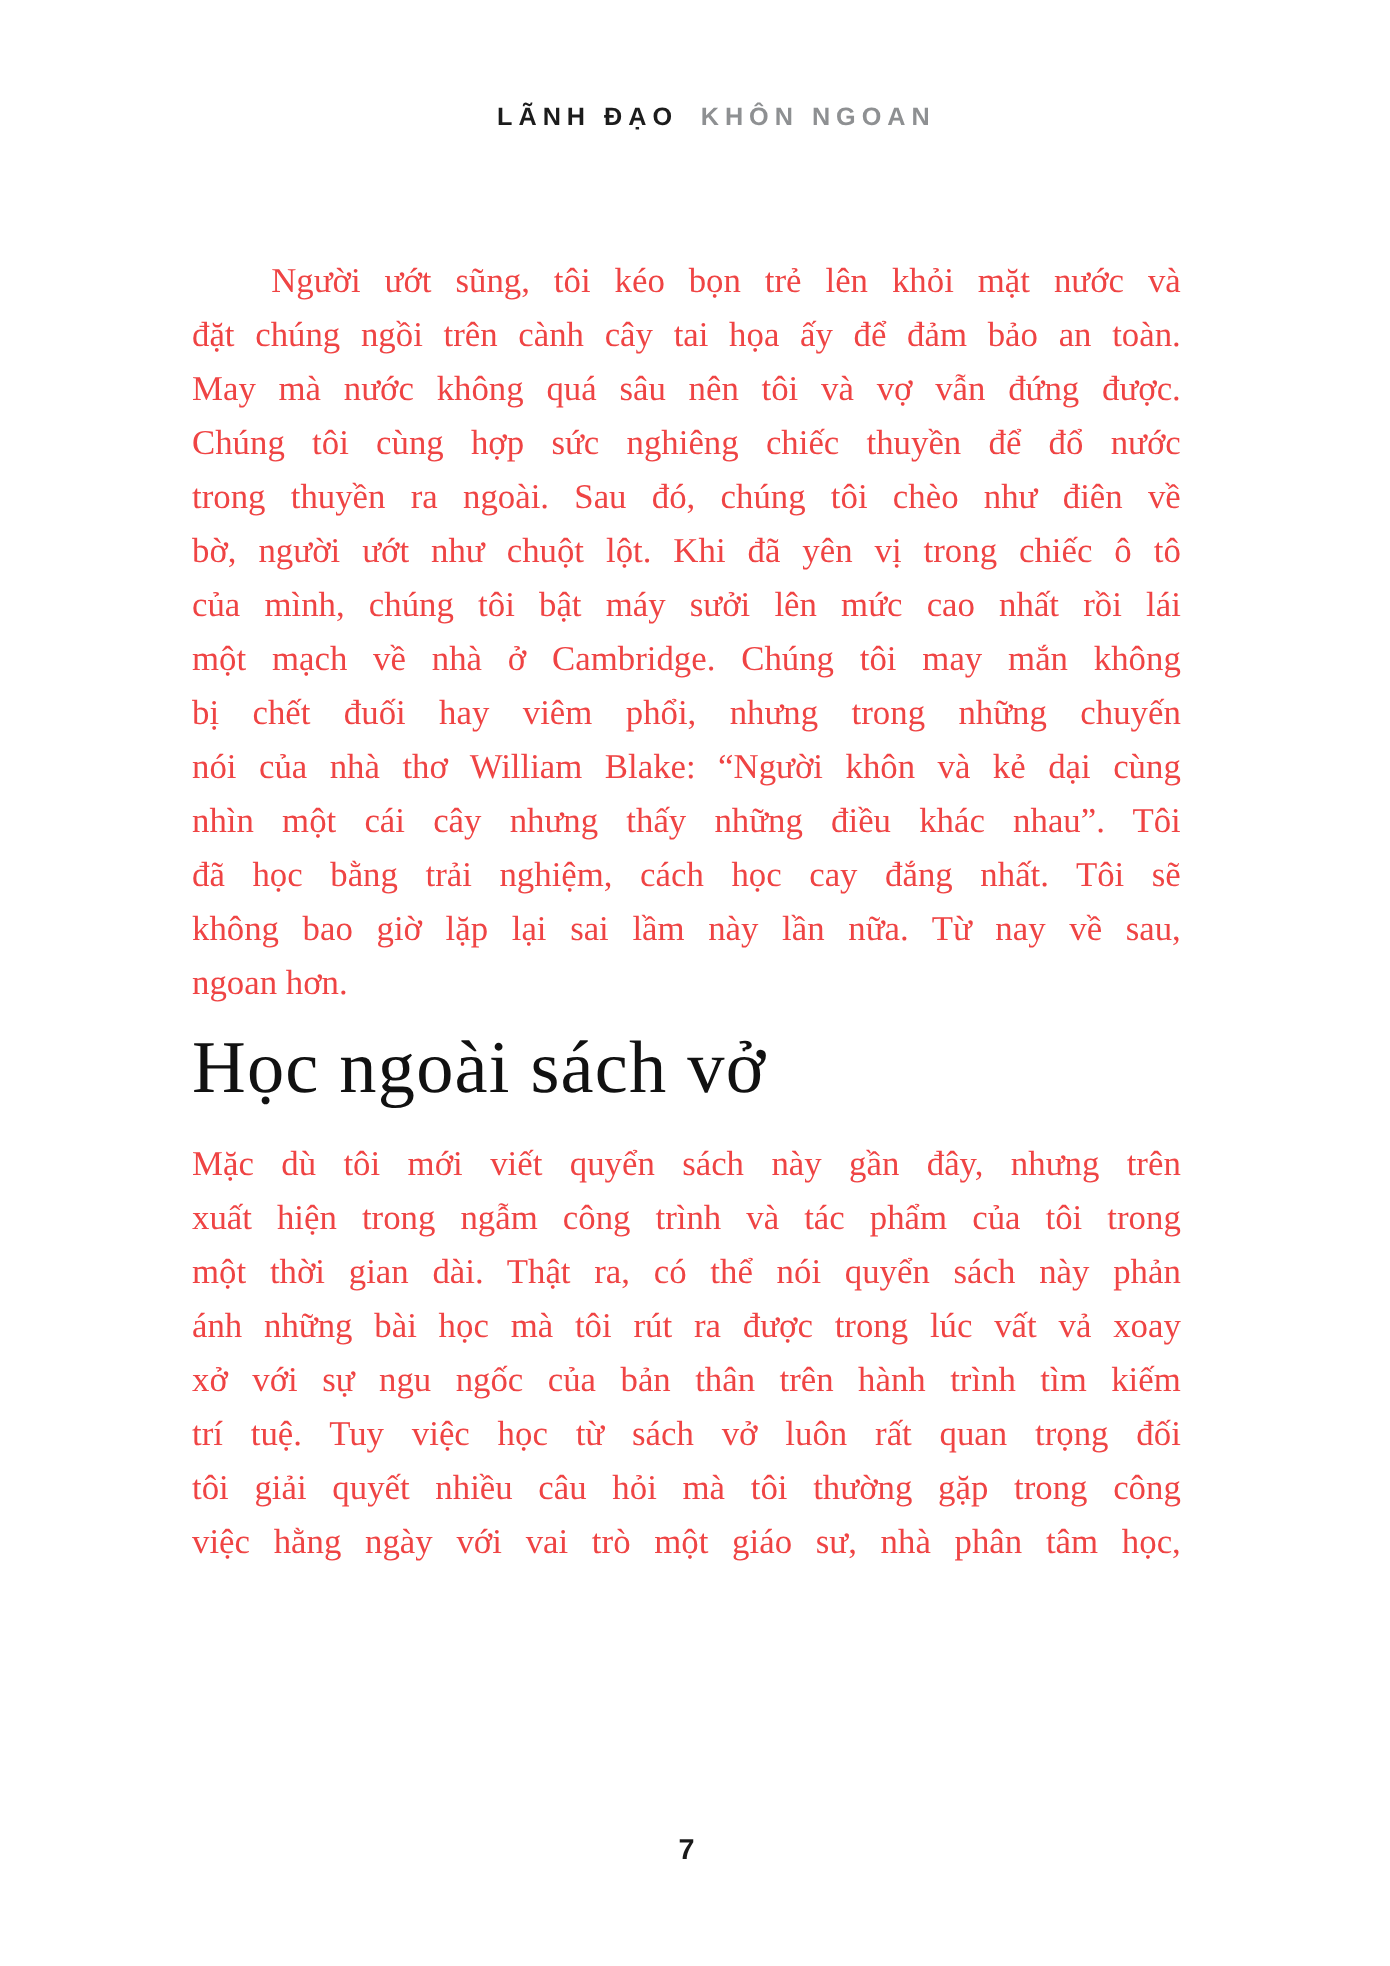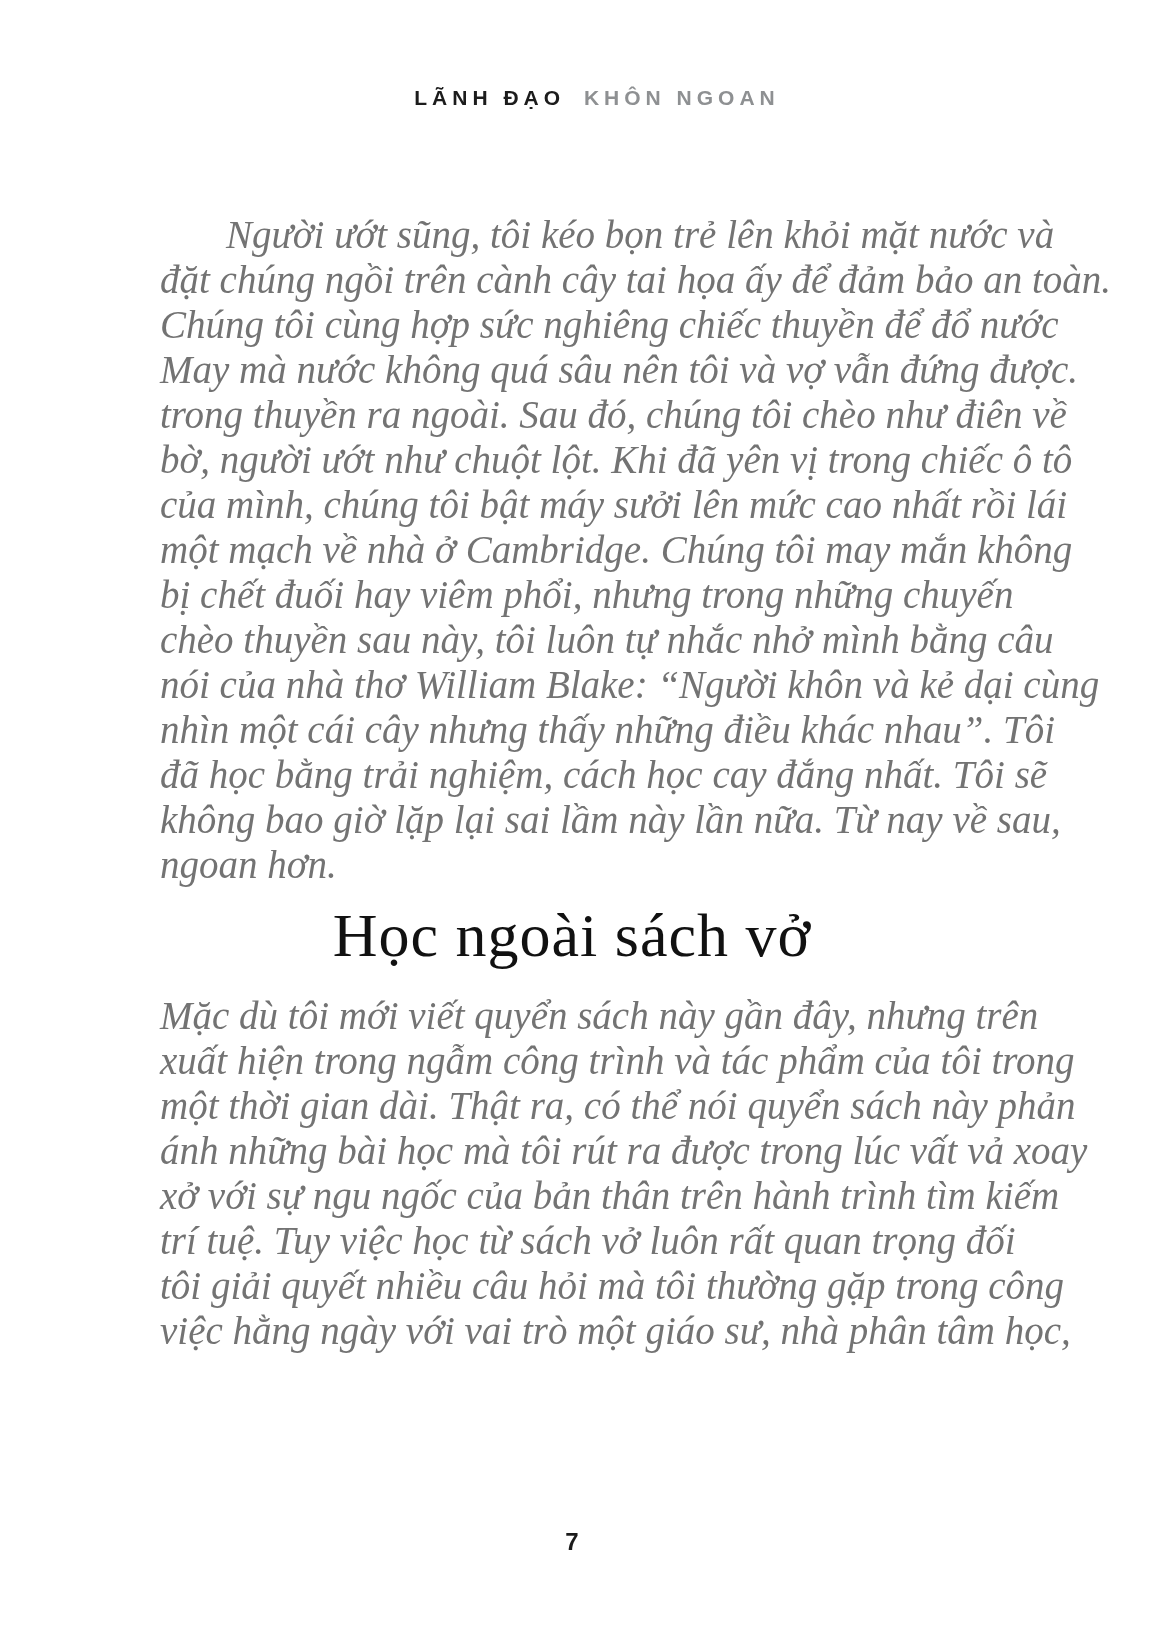--- a/index.html
+++ b/index.html
@@ -26,36 +26,34 @@
     white-space: nowrap;
   }
   .running-header .dark  { color: #1c1c1c; }
   .running-header .light { color: #8e9092; margin-left: 8px; }
   .content {
     position: absolute;
     left: 160px; top: 212px;
     width: 824px;
   }
   .line {
-    font-size: 39px;
+    font-size: 29px;
     line-height: 45px;
     height: 45px;
-    color: #737373;
+    color: #ef4444;
     text-align: justify;
     text-align-last: justify;
     white-space: nowrap;
-    font-style: italic;
   }
   .line.indent { padding-left: 66px; }
   .line.last   { text-align-last: left; }
   .section-heading {
     font-size: 62px;
     line-height: 92px;
     color: #111111;
-    text-align: center;
     font-weight: 400;
     margin: 2px 0 12px 0;
     letter-spacing: 1px;
   }
   .page-number {
     position: absolute;
     top: 1528px; left: 160px; width: 824px;
     text-align: center;
     font-family: "Liberation Sans", sans-serif;
     font-weight: 700;
@@ -71,28 +69,27 @@
   <div class="running-header">
     <span class="dark">LÃNH ĐẠO</span>
     <span class="light">KHÔN NGOAN</span>
   </div>
 
   <div class="content">
 
     <div>
       <div class="line indent">Người ướt sũng, tôi kéo bọn trẻ lên khỏi mặt nước và</div>
       <div class="line">đặt chúng ngồi trên cành cây tai họa ấy để đảm bảo an toàn.</div>
+      <div class="line">May mà nước không quá sâu nên tôi và vợ vẫn đứng được.</div>
       <div class="line">Chúng tôi cùng hợp sức nghiêng chiếc thuyền để đổ nước</div>
-      <div class="line">May mà nước không quá sâu nên tôi và vợ vẫn đứng được.</div>
       <div class="line">trong thuyền ra ngoài. Sau đó, chúng tôi chèo như điên về</div>
       <div class="line">bờ, người ướt như chuột lột. Khi đã yên vị trong chiếc ô tô</div>
       <div class="line">của mình, chúng tôi bật máy sưởi lên mức cao nhất rồi lái</div>
       <div class="line">một mạch về nhà ở Cambridge. Chúng tôi may mắn không</div>
       <div class="line">bị chết đuối hay viêm phổi, nhưng trong những chuyến</div>
-      <div class="line">chèo thuyền sau này, tôi luôn tự nhắc nhở mình bằng câu</div>
       <div class="line">nói của nhà thơ William Blake: “Người khôn và kẻ dại cùng</div>
       <div class="line">nhìn một cái cây nhưng thấy những điều khác nhau”. Tôi</div>
       <div class="line">đã học bằng trải nghiệm, cách học cay đắng nhất. Tôi sẽ</div>
       <div class="line">không bao giờ lặp lại sai lầm này lần nữa. Từ nay về sau,</div>
       <div class="line last">ngoan hơn.</div>
     </div>
 
     <div class="section-heading">Học ngoài sách vở</div>
 
     <div>

